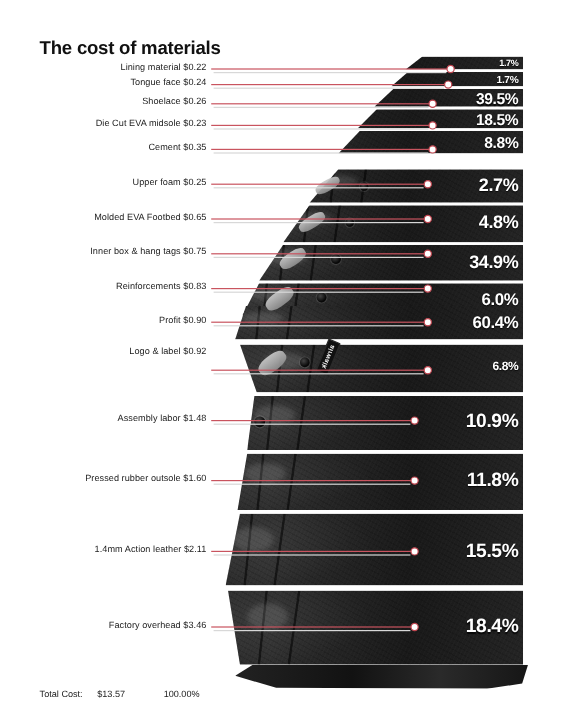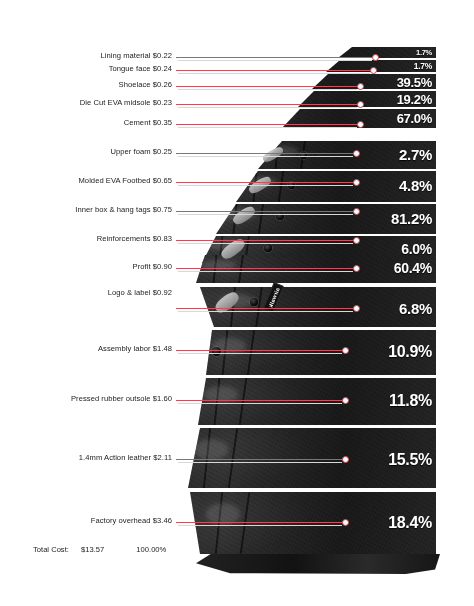--- a/index.html
+++ b/index.html
@@ -139,21 +139,21 @@
     color: #1c1c1c;
     white-space: nowrap;
     z-index: 6;
     letter-spacing: 0.05px;
   }
 
   
   #total-row {
     position: absolute;
     left: 33px;
-    top: 545px;
+    top: 574px;
     font-size: 7.6px;
     color: #1c1c1c;
     white-space: nowrap;
   }
   #total-row .tc-label { margin-right: 10px; }
   #total-row .tc-amount { margin-right: 30px; }
   #page-number {
     position: absolute;
     left: 0;
     top: 572px;
@@ -161,20 +161,21 @@
     text-align: center;
     font-size: 9px;
     color: #222;
   }
 </style>
 </head>
 <body>
 
 <div id="page">
 
+  <div id="title">The cost of materials</div>
 
   <div id="shoe-figure">
       <div class="band" style="left: 0px; top: 47px; width: 436px; height: 11px; clip-path: polygon(80.73% 0%, 100% 0%, 100% 100%, 77.52% 100%);">
         <div class="grain"></div>
       </div>
       <div class="band" style="left: 0px; top: 60px; width: 436px; height: 12px; clip-path: polygon(77.98% 0%, 100% 0%, 100% 100%, 74.77% 100%);">
         <div class="grain"></div>
       </div>
       <div class="band" style="left: 0px; top: 74px; width: 436px; height: 15px; clip-path: polygon(75.23% 0%, 100% 0%, 100% 100%, 71.56% 100%);">
         <div class="grain"></div>
@@ -279,56 +280,56 @@
     <div class="pct" style="font-size: 8.5px; right: 42px; top: 61px;">1.7%</div>
     <div class="leader" style="left: 176px; top: 86px; width: 183px;"></div>
     <div class="leader-shadow" style="left: 178px; top: 89px; width: 179px;"></div>
     <div class="dot" style="left: 357px; top: 83px;"></div>
     <div class="row-label" style="right: 302px; top: 80px;">Shoelace $0.26</div>
     <div class="pct" style="font-size: 13px; right: 42px; top: 75px;">39.5%</div>
     <div class="leader" style="left: 176px; top: 104px; width: 183px;"></div>
     <div class="leader-shadow" style="left: 178px; top: 107px; width: 179px;"></div>
     <div class="dot" style="left: 357px; top: 101px;"></div>
     <div class="row-label" style="right: 302px; top: 98px;">Die Cut EVA midsole $0.23</div>
-    <div class="pct" style="font-size: 13px; right: 42px; top: 92px;">19.2%</div>
+    <div class="pct" style="font-size: 13px; right: 42px; top: 92px;">18.5%</div>
     <div class="leader" style="left: 176px; top: 124px; width: 183px;"></div>
     <div class="leader-shadow" style="left: 178px; top: 127px; width: 179px;"></div>
     <div class="dot" style="left: 357px; top: 121px;"></div>
     <div class="row-label" style="right: 302px; top: 118px;">Cement $0.35</div>
-    <div class="pct" style="font-size: 13px; right: 42px; top: 111px;">67.0%</div>
+    <div class="pct" style="font-size: 13px; right: 42px; top: 111px;">8.8%</div>
     <div class="leader" style="left: 176px; top: 153px; width: 179px;"></div>
     <div class="leader-shadow" style="left: 178px; top: 156px; width: 175px;"></div>
     <div class="dot" style="left: 353px; top: 150px;"></div>
     <div class="row-label" style="right: 302px; top: 147px;">Upper foam $0.25</div>
     <div class="pct" style="font-size: 15px; right: 42px; top: 146px;">2.7%</div>
     <div class="leader" style="left: 176px; top: 182px; width: 179px;"></div>
     <div class="leader-shadow" style="left: 178px; top: 185px; width: 175px;"></div>
     <div class="dot" style="left: 353px; top: 179px;"></div>
     <div class="row-label" style="right: 302px; top: 176px;">Molded EVA Footbed $0.65</div>
     <div class="pct" style="font-size: 15px; right: 42px; top: 177px;">4.8%</div>
     <div class="leader" style="left: 176px; top: 211px; width: 179px;"></div>
     <div class="leader-shadow" style="left: 178px; top: 214px; width: 175px;"></div>
     <div class="dot" style="left: 353px; top: 208px;"></div>
     <div class="row-label" style="right: 302px; top: 205px;">Inner box &amp; hang tags $0.75</div>
-    <div class="pct" style="font-size: 15px; right: 42px; top: 210px;">81.2%</div>
+    <div class="pct" style="font-size: 15px; right: 42px; top: 210px;">34.9%</div>
     <div class="leader" style="left: 176px; top: 240px; width: 179px;"></div>
     <div class="leader-shadow" style="left: 178px; top: 243px; width: 175px;"></div>
     <div class="dot" style="left: 353px; top: 237px;"></div>
     <div class="row-label" style="right: 302px; top: 234px;">Reinforcements $0.83</div>
     <div class="pct" style="font-size: 14px; right: 42px; top: 241px;">6.0%</div>
     <div class="leader" style="left: 176px; top: 268px; width: 179px;"></div>
     <div class="leader-shadow" style="left: 178px; top: 271px; width: 175px;"></div>
     <div class="dot" style="left: 353px; top: 265px;"></div>
     <div class="row-label" style="right: 302px; top: 262px;">Profit $0.90</div>
     <div class="pct" style="font-size: 14px; right: 42px; top: 260px;">60.4%</div>
     <div class="leader" style="left: 176px; top: 308px; width: 179px;"></div>
     <div class="leader-shadow" style="left: 178px; top: 311px; width: 175px;"></div>
     <div class="dot" style="left: 353px; top: 305px;"></div>
     <div class="row-label" style="right: 302px; top: 288px;">Logo &amp; label $0.92</div>
-    <div class="pct" style="font-size: 15px; right: 42px; top: 300px;">6.8%</div>
+    <div class="pct" style="font-size: 10px; right: 42px; top: 300px;">6.8%</div>
     <div class="leader" style="left: 176px; top: 350px; width: 168px;"></div>
     <div class="leader-shadow" style="left: 178px; top: 353px; width: 164px;"></div>
     <div class="dot" style="left: 342px; top: 347px;"></div>
     <div class="row-label" style="right: 302px; top: 344px;">Assembly labor $1.48</div>
     <div class="pct" style="font-size: 16px; right: 42px; top: 343px;">10.9%</div>
     <div class="leader" style="left: 176px; top: 400px; width: 168px;"></div>
     <div class="leader-shadow" style="left: 178px; top: 403px; width: 164px;"></div>
     <div class="dot" style="left: 342px; top: 397px;"></div>
     <div class="row-label" style="right: 302px; top: 394px;">Pressed rubber outsole $1.60</div>
     <div class="pct" style="font-size: 16px; right: 42px; top: 392px;">11.8%</div>

